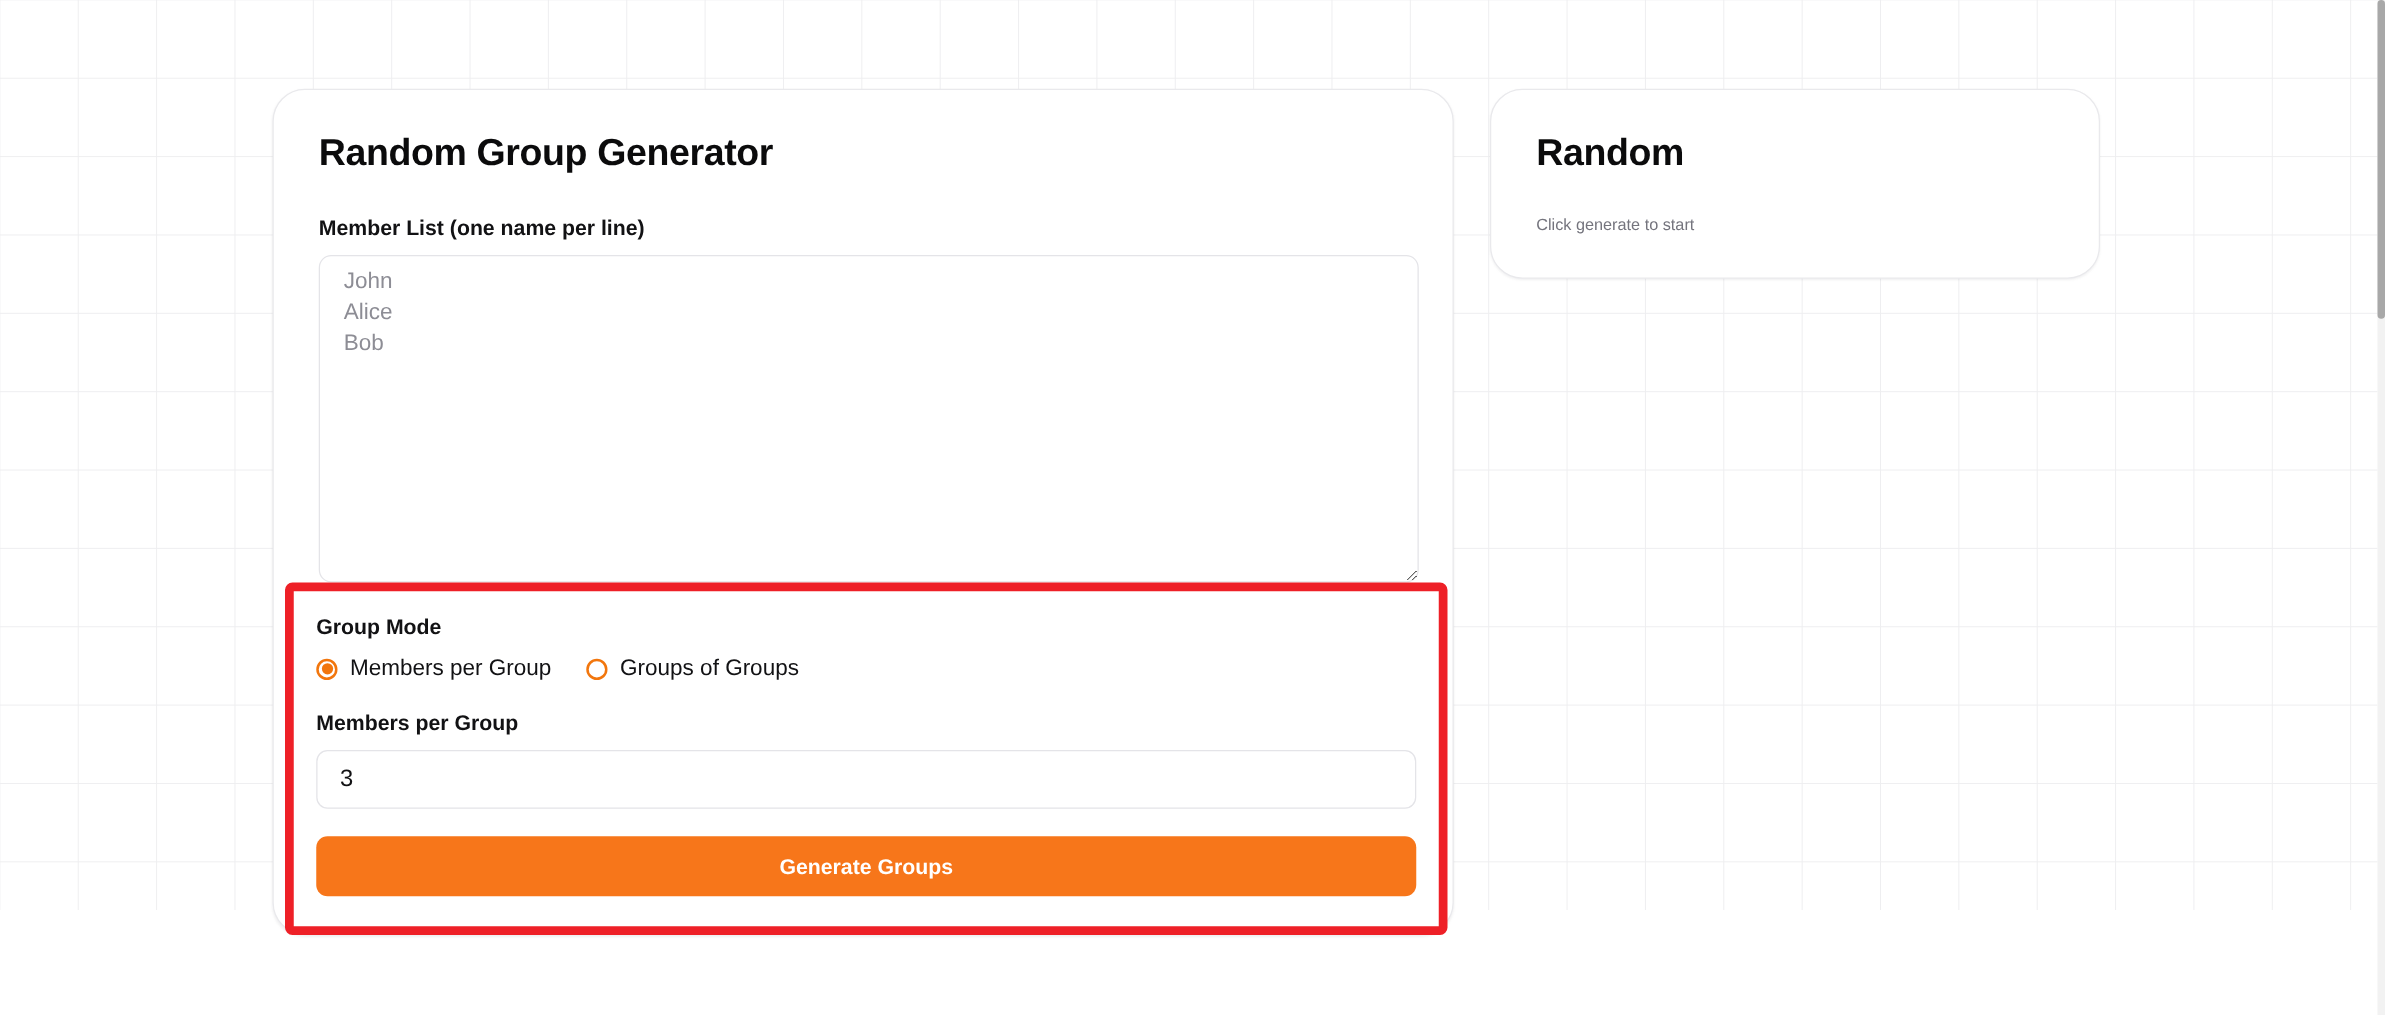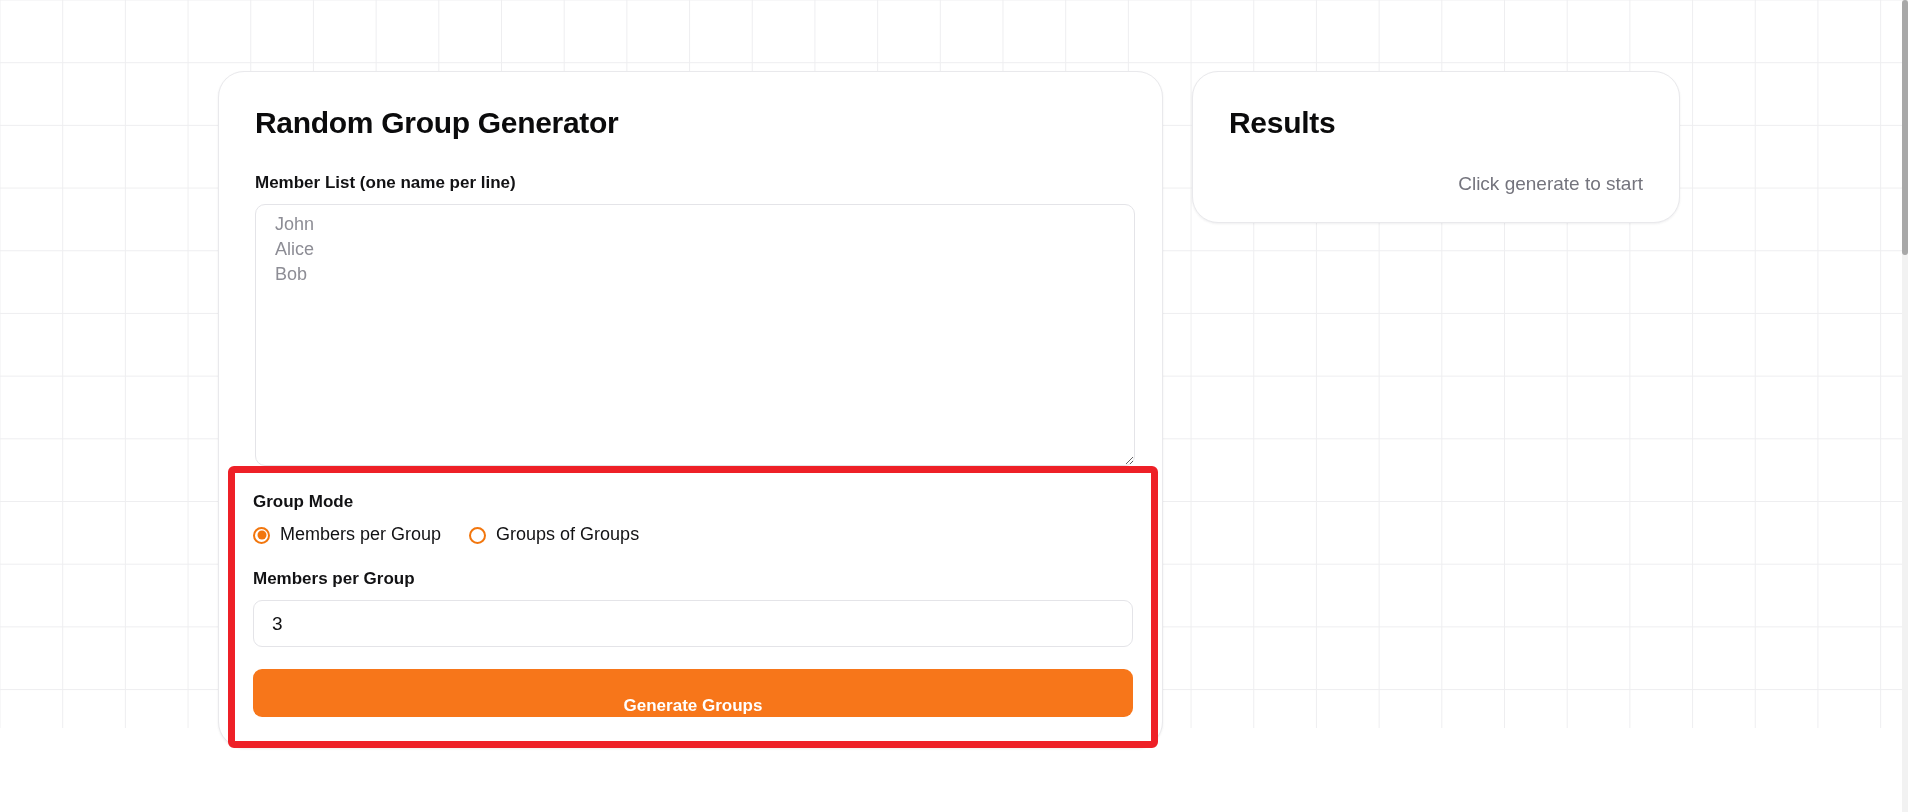--- a/index.html
+++ b/index.html
@@ -84,24 +84,23 @@
   .card-title {
     font-size: 30px;
     font-weight: bold;
     color: #0b0b0c;
     letter-spacing: -0.3px;
     margin: 0 0 33px 0;
     line-height: 1.1;
   }
 
   .results-empty {
-    font-size: 19px;
+    font-size: 13px;
     color: #74747d;
     line-height: 1.3;
-    text-align: right;
   }
 
   .field-label {
     font-size: 17px;
     font-weight: bold;
     color: #121214;
     margin: 0 0 11px 0;
     line-height: 1.25;
   }
 
@@ -215,21 +214,21 @@
     margin-top: 22px;
     border: none;
     border-radius: 9px;
     background: #f7761a;
     color: #ffffff;
     font-family: "Liberation Sans", sans-serif;
     font-size: 17px;
     font-weight: bold;
     cursor: pointer;
     line-height: 48px;
-    padding: 13px;
+    padding: 1px;
     text-align: center;
   }
 </style>
 </head>
 <body>
 
 <div id="page">
 
   <div id="grid-bg"></div>
 
@@ -265,21 +264,21 @@
     <div class="field-label" id="count-label">Members per Group</div>
 
     <input id="count-input" type="text" value="3" style="">
 
     <button id="generate-button">Generate Groups</button>
   </div>
 
   <div id="highlight-box"></div>
 
   <div class="card" id="results-card">
-    <h2 class="card-title">Results</h2>
+    <h2 class="card-title">Random</h2>
     <div class="results-empty">Click generate to start</div>
   </div>
 
   <div id="scrollbar-track">
     <div id="scrollbar-thumb"></div>
   </div>
 
 </div>
 
 </body></html>

